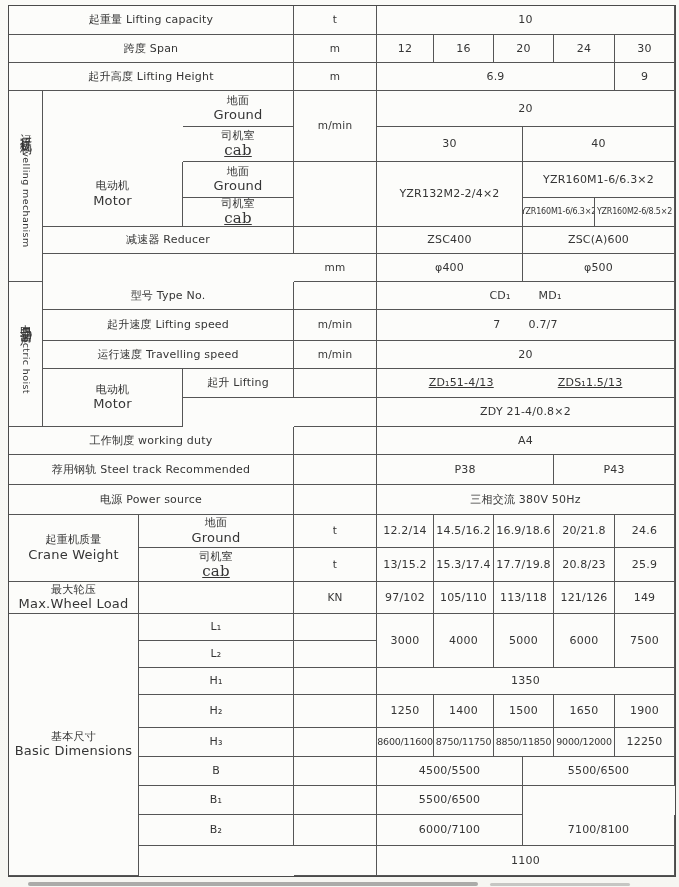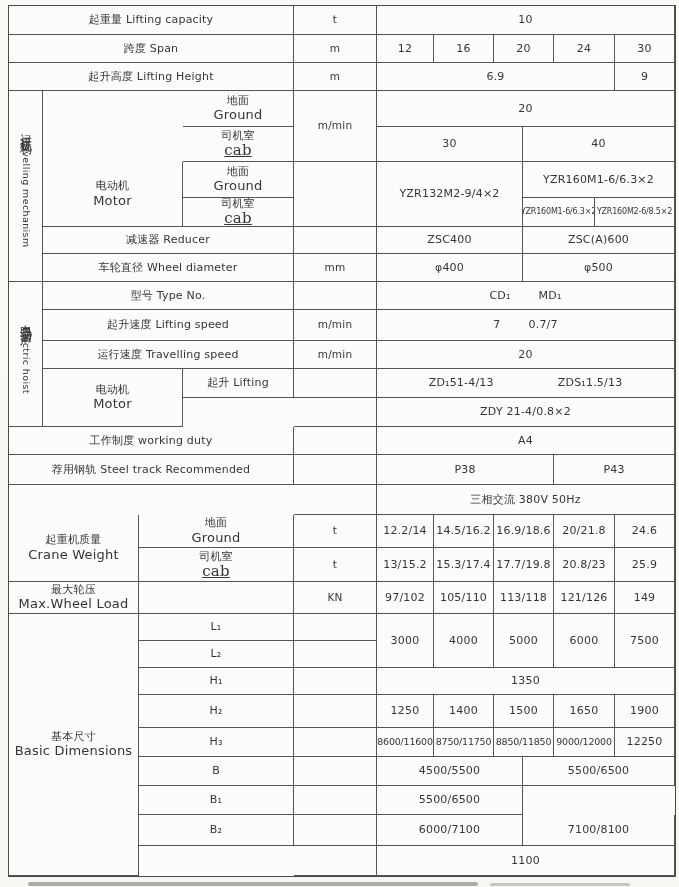--- a/index.html
+++ b/index.html
@@ -21,21 +21,21 @@
     border-right:1.4px solid #555;border-bottom:1.4px solid #555;
     display:flex;flex-direction:column;align-items:center;justify-content:center;
     text-align:center;box-sizing:border-box;overflow:hidden;
     font-size:11px;line-height:1.25;padding:1px 2px;color:#353535;
     letter-spacing:.2px;
   }
   .en{font-size:13px;}
   .cabw{font-family:"DejaVu Serif","Liberation Serif",serif;font-size:15px;line-height:1.05;text-decoration:underline;}
   .u{font-size:10.5px;}
   .pair{flex-direction:row;gap:28px;}
-  .pairw{flex-direction:row;gap:64px;}
+  .pairw{flex-direction:row;gap:64px;text-decoration:underline;}
   .sm{font-size:8px;letter-spacing:-.2px;white-space:nowrap;}
   .strip .vwrap{writing-mode:vertical-lr;display:inline-block;}
   .vzh{text-orientation:upright;letter-spacing:3px;font-size:12px;}
   .ven{font-size:9.5px;margin-block-start:7px;letter-spacing:.4px;}
   .smudge{position:absolute;background:#6e6e6e;opacity:.55;border-radius:2px;}
 </style>
 </head>
 <body>
 
 <div class="page">
@@ -81,31 +81,30 @@
   </div>
   <div class="c" style="grid-area:6/4/7/5">
     <span>地面</span>
     <span class="en">Ground</span>
   </div>
   <div class="c" style="grid-area:7/4/8/5">
     <span>司机室</span>
     <span class="cabw">cab</span>
   </div>
   <div class="c" style="grid-area:6/5/8/6"></div>
-  <div class="c" style="grid-area:6/6/8/9">YZR132M2-9/4×2</div>
+  <div class="c" style="grid-area:6/6/8/9">YZR132M2-2/4×2</div>
   <div class="c" style="grid-area:6/9/7/13">YZR160M1-6/6.3×2</div>
   <div class="c sm" style="grid-area:7/9/8/11">YZR160M1-6/6.3×2</div>
   <div class="c sm" style="grid-area:7/11/8/13">YZR160M2-6/8.5×2</div>
 
   <div class="c" style="grid-area:8/2/9/5">减速器 Reducer</div>
   <div class="c" style="grid-area:8/5/9/6"></div>
   <div class="c" style="grid-area:8/6/9/9">ZSC400</div>
   <div class="c" style="grid-area:8/9/9/13">ZSC(A)600</div>
 
-  <div class="c" style="grid-area:9/2/10/5">车轮直径 Wheel diameter</div>
   <div class="c u" style="grid-area:9/5/10/6">mm</div>
   <div class="c" style="grid-area:9/6/10/9">φ400</div>
   <div class="c" style="grid-area:9/9/10/13">φ500</div>
 
   <div class="c strip" style="grid-area:10/1/15/2">
     <div class="vwrap"><span class="vzh">电动葫芦</span><span class="ven">Electric hoist</span></div>
   </div>
 
   <div class="c" style="grid-area:10/2/11/5">型号 Type No.</div>
   <div class="c" style="grid-area:10/5/11/6"></div>
@@ -140,20 +139,21 @@
 
   <div class="c" style="grid-area:15/1/16/5">工作制度 working duty</div>
   <div class="c" style="grid-area:15/5/16/6"></div>
   <div class="c" style="grid-area:15/6/16/13">A4</div>
 
   <div class="c" style="grid-area:16/1/17/5">荐用钢轨 Steel track Recommended</div>
   <div class="c" style="grid-area:16/5/17/6"></div>
   <div class="c" style="grid-area:16/6/17/10">P38</div>
   <div class="c" style="grid-area:16/10/17/13">P43</div>
 
+  <div class="c" style="grid-area:17/1/18/5">电源 Power source</div>
   <div class="c" style="grid-area:17/5/18/6"></div>
   <div class="c" style="grid-area:17/6/18/13">三相交流  380V  50Hz</div>
 
   <div class="c" style="grid-area:18/1/20/3">
     <span>起重机质量</span>
     <span class="en">Crane Weight</span>
   </div>
   <div class="c" style="grid-area:18/3/19/5">
     <span>地面</span>
     <span class="en">Ground</span>

